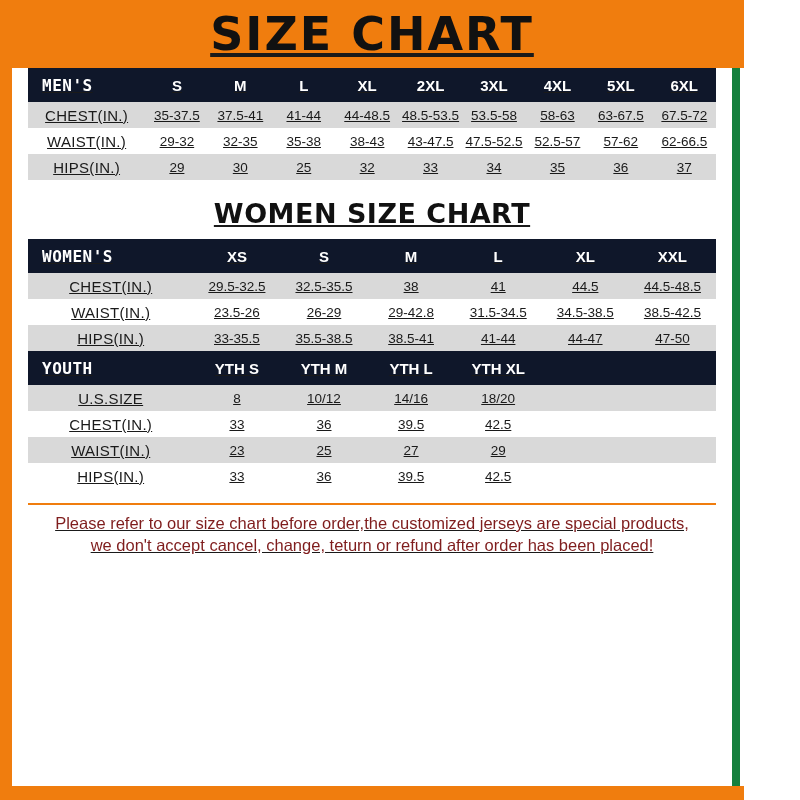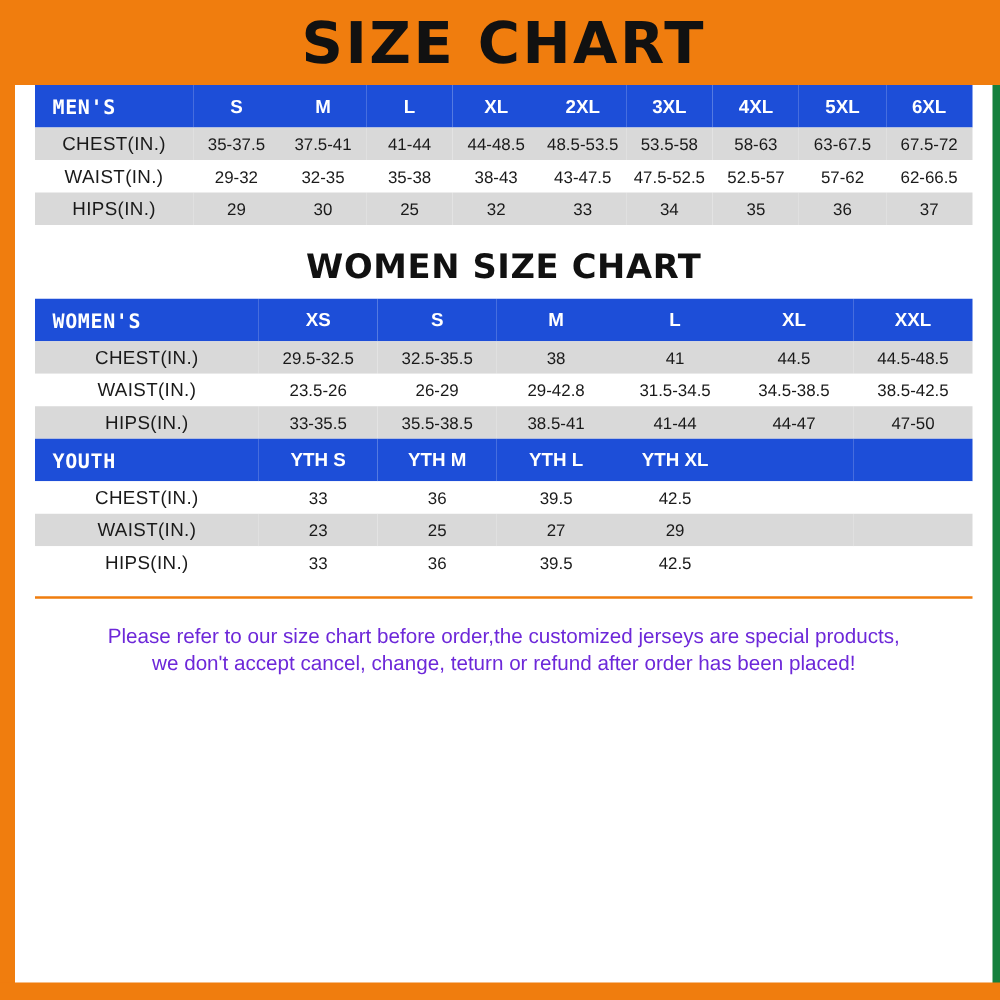--- a/index.html
+++ b/index.html
@@ -9,26 +9,27 @@
   body {
     width: 800px;
     height: 800px;
     background: #ffffff;
     font-family: "Liberation Sans", sans-serif;
     color: #1a1a1a;
     overflow: hidden;
   }
   .page {
     position: relative;
-    width: 800px;
+    width: 740px;
     height: 800px;
     background: #ffffff;
     box-sizing: border-box;
     border-left: 12px solid #f07d0e;
-    border-right: 6px solid #15803d;
+    border-right: 8px solid #15803d;
+    text-decoration: underline;
   }
   .banner {
     height: 68px;
     background: #f07d0e;
     display: flex;
     align-items: center;
     justify-content: center;
     margin: 0 -12px;
   }
   .banner-title {
@@ -58,21 +59,21 @@
   }
   table.chart th,
   table.chart td {
     text-align: center;
     font-size: 13.5px;
     padding: 0;
     height: 26px;
     font-family: "Liberation Sans", sans-serif;
   }
   table.chart thead th {
-    background: #1d4ed8;
+    background: #0f172a;
     color: #ffffff;
     height: 34px;
     font-size: 15px;
     font-weight: bold;
     margin-top: 23px;
   }
   table.chart thead th.corner {
     text-align: left;
     padding-left: 14px;
     font-family: "DejaVu Sans Mono", monospace;
@@ -86,22 +87,22 @@
     background: #ffffff;
   }
   table.chart tbody td.rowhead {
     font-family: "Liberation Sans", sans-serif;
     font-size: 15px;
     letter-spacing: 0.3px;
   }
   .footer-note {
     margin-top: 14px;
     border-top: 2px solid #f07d0e;
-    padding-top: 20px;
-    color: #6d28d9;
+    padding-top: 8px;
+    color: #7f1d1d;
     font-size: 16.5px;
     line-height: 1.32;
     text-align: center;
     font-family: "Liberation Sans", sans-serif;
   }
   .bottom-strip {
     position: absolute;
     left: -12px;
     right: -12px;
     bottom: 0;
@@ -225,20 +226,29 @@
           <th class="corner" style="width:22%">YOUTH</th>
           <th>YTH S</th>
           <th>YTH M</th>
           <th>YTH L</th>
           <th>YTH XL</th>
           <th></th>
           <th></th>
         </tr>
       </thead>
       <tbody>
+        <tr class="light">
+          <td class="rowhead">U.S.SIZE</td>
+          <td>8</td>
+          <td>10/12</td>
+          <td>14/16</td>
+          <td>18/20</td>
+          <td></td>
+          <td></td>
+        </tr>
         <tr class="white">
           <td class="rowhead">CHEST(IN.)</td>
           <td>33</td>
           <td>36</td>
           <td>39.5</td>
           <td>42.5</td>
           <td></td>
           <td></td>
         </tr>
         <tr class="light">

